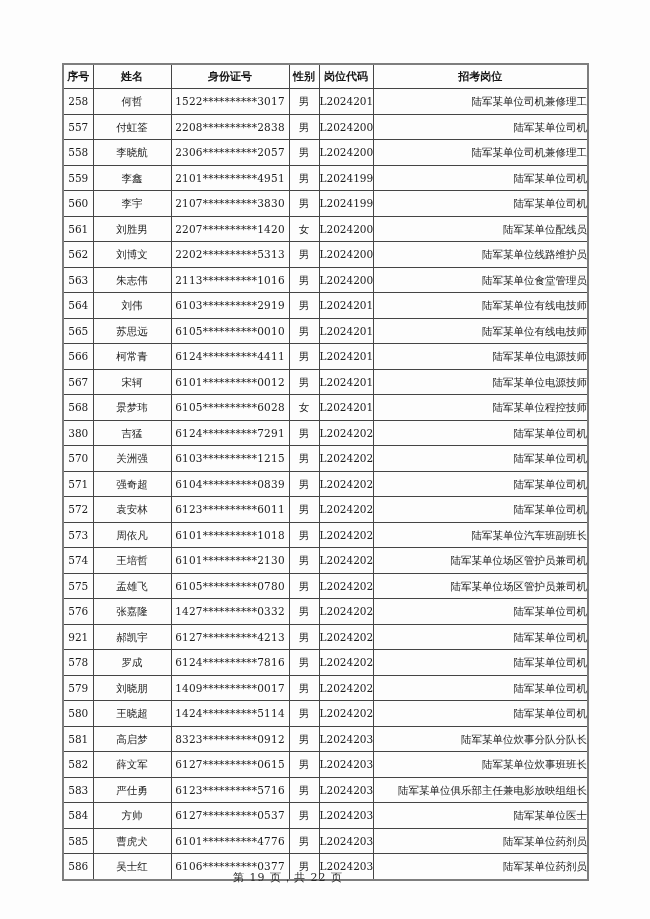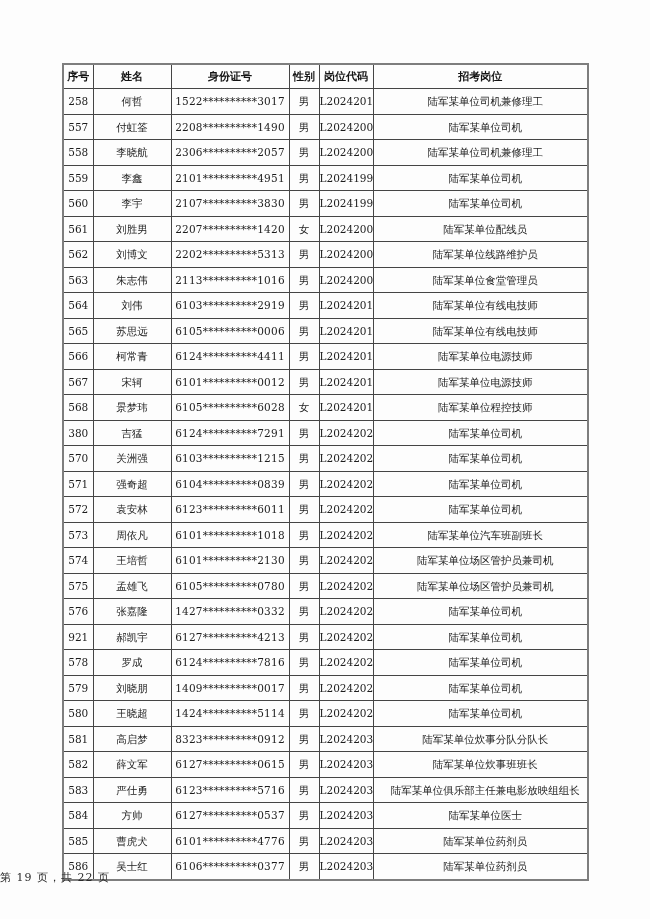--- a/index.html
+++ b/index.html
@@ -43,32 +43,33 @@
     color: #1c1c1c;
   }
   table.roster thead th {
     font-weight: bold;
     font-size: 11px;
     height: 23px;
     color: #141414;
     margin-left: 41px;
   }
   table.roster td.col-job {
-    text-align: center;
+    text-align: right;
     padding-left: 10px;
   }
   table.roster td.col-id {
     letter-spacing: 0.2px;
     text-align: center;
   }
   .footer {
     position: absolute;
     left: 0;
     top: 870px;
     width: 576px;
+    text-align: center;
     font-size: 11px;
     color: #2a2a2a;
     letter-spacing: 1px;
   }
 </style>
 </head>
 <body>
 
 <div class="page">
 
@@ -96,21 +97,21 @@
           <td class="col-index">258</td>
           <td class="col-name">何哲</td>
           <td class="col-id">1522**********3017</td>
           <td class="col-gender">男</td>
           <td class="col-code">L20242013</td>
           <td class="col-job">陆军某单位司机兼修理工</td>
         </tr>
         <tr>
           <td class="col-index">557</td>
           <td class="col-name">付虹筌</td>
-          <td class="col-id">2208**********1490</td>
+          <td class="col-id">2208**********2838</td>
           <td class="col-gender">男</td>
           <td class="col-code">L20242004</td>
           <td class="col-job">陆军某单位司机</td>
         </tr>
         <tr>
           <td class="col-index">558</td>
           <td class="col-name">李晓航</td>
           <td class="col-id">2306**********2057</td>
           <td class="col-gender">男</td>
           <td class="col-code">L20242005</td>
@@ -160,21 +161,21 @@
           <td class="col-index">564</td>
           <td class="col-name">刘伟</td>
           <td class="col-id">6103**********2919</td>
           <td class="col-gender">男</td>
           <td class="col-code">L20242014</td>
           <td class="col-job">陆军某单位有线电技师</td>
         </tr>
         <tr>
           <td class="col-index">565</td>
           <td class="col-name">苏思远</td>
-          <td class="col-id">6105**********0006</td>
+          <td class="col-id">6105**********0010</td>
           <td class="col-gender">男</td>
           <td class="col-code">L20242014</td>
           <td class="col-job">陆军某单位有线电技师</td>
         </tr>
         <tr>
           <td class="col-index">566</td>
           <td class="col-name">柯常青</td>
           <td class="col-id">6124**********4411</td>
           <td class="col-gender">男</td>
           <td class="col-code">L20242015</td>

